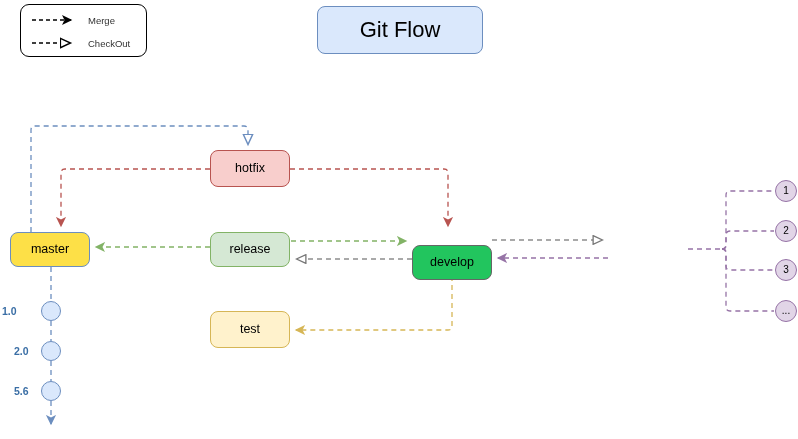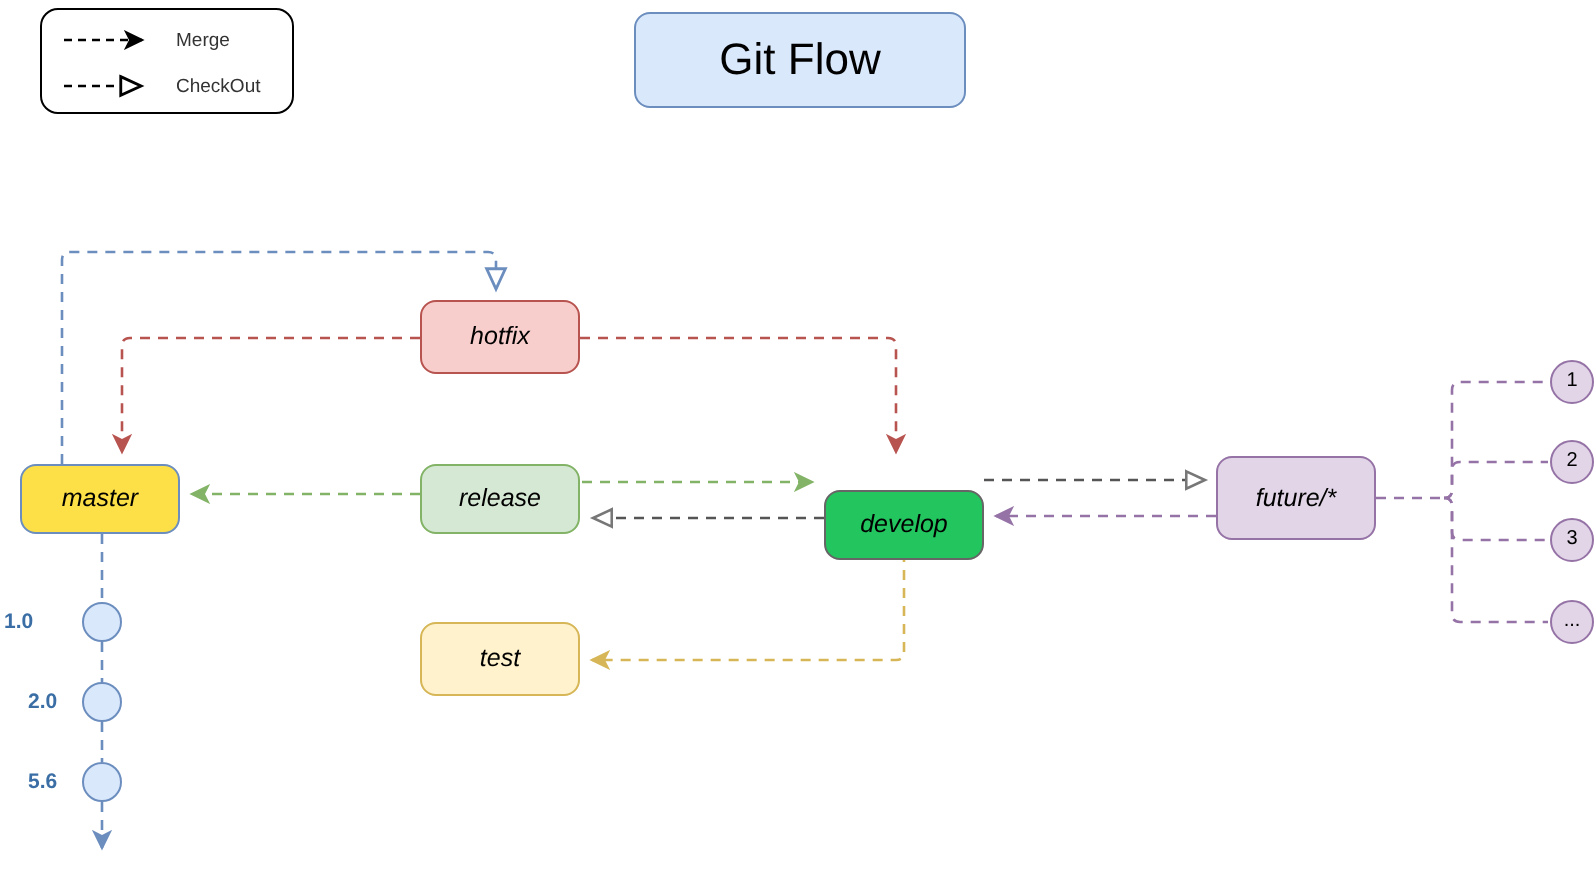--- a/index.html
+++ b/index.html
@@ -1,21 +1,21 @@
 <!DOCTYPE html>
 <html><head>
 <meta charset="utf-8">
 <style>
   html,body{margin:0;padding:0;background:#ffffff;}
   body{width:798px;height:439px;position:relative;overflow:hidden;
        font-family:"Liberation Sans","DejaVu Sans",sans-serif;}
   #canvas{position:absolute;left:0;top:0;width:798px;height:439px;}
   svg.layer{position:absolute;left:0;top:0;width:798px;height:439px;overflow:visible;}
   .node{position:absolute;box-sizing:border-box;display:flex;align-items:center;
-        justify-content:center;border-radius:8px;border-width:1.4px;border-style:solid;font-style:italic;}
+        justify-content:center;border-radius:8px;border-width:1.4px;border-style:solid;}
   .node span{font-size:12.5px;color:#000000;line-height:1;}
   .legend-box{position:absolute;box-sizing:border-box;border:1.4px solid #000000;
               border-radius:9px;background:#ffffff;}
   .legend-label{position:absolute;font-size:9.5px;color:#333333;white-space:nowrap;}
   .title-box{position:absolute;box-sizing:border-box;border:1.4px solid #6c8ebf;
              background:#dae8fc;border-radius:8px;display:flex;align-items:center;
              justify-content:center;}
   .title-box span{font-size:22px;color:#000000;}
   .vtag{position:absolute;font-size:10.5px;font-weight:bold;color:#3a6ea5;}
   .ccirc{position:absolute;box-sizing:border-box;border-radius:50%;
@@ -144,23 +144,20 @@
   </div>
 
   <div class="node" style="left:210px;top:232px;width:80px;height:35px;background:#d5e8d4;border-color:#82b366;">
     <span>release</span>
   </div>
 
   <div class="node" style="left:412px;top:232px;width:80px;height:35px;background:#22c55e;border-color:#666666;margin-top:13px;">
     <span>develop</span>
   </div>
 
-  <div class="node" style="left:608px;top:228px;width:80px;height:42px;background:#e1d5e7;border-color:#9673a6;">
-    <span>future/*</span>
-  </div>
 
   <div class="ccirc" style="left:41px;top:301px;width:20px;height:20px;"></div>
   <div class="ccirc" style="left:41px;top:341px;width:20px;height:20px;"></div>
   <div class="ccirc" style="left:41px;top:381px;width:20px;height:20px;"></div>
 
   <div class="vtag" style="left:2px;top:305px;">1.0</div>
   <div class="vtag" style="left:14px;top:345px;">2.0</div>
   <div class="vtag" style="left:14px;top:385px;">5.6</div>
 
   <div class="fcirc" style="left:775px;top:180px;width:22px;height:22px;">

